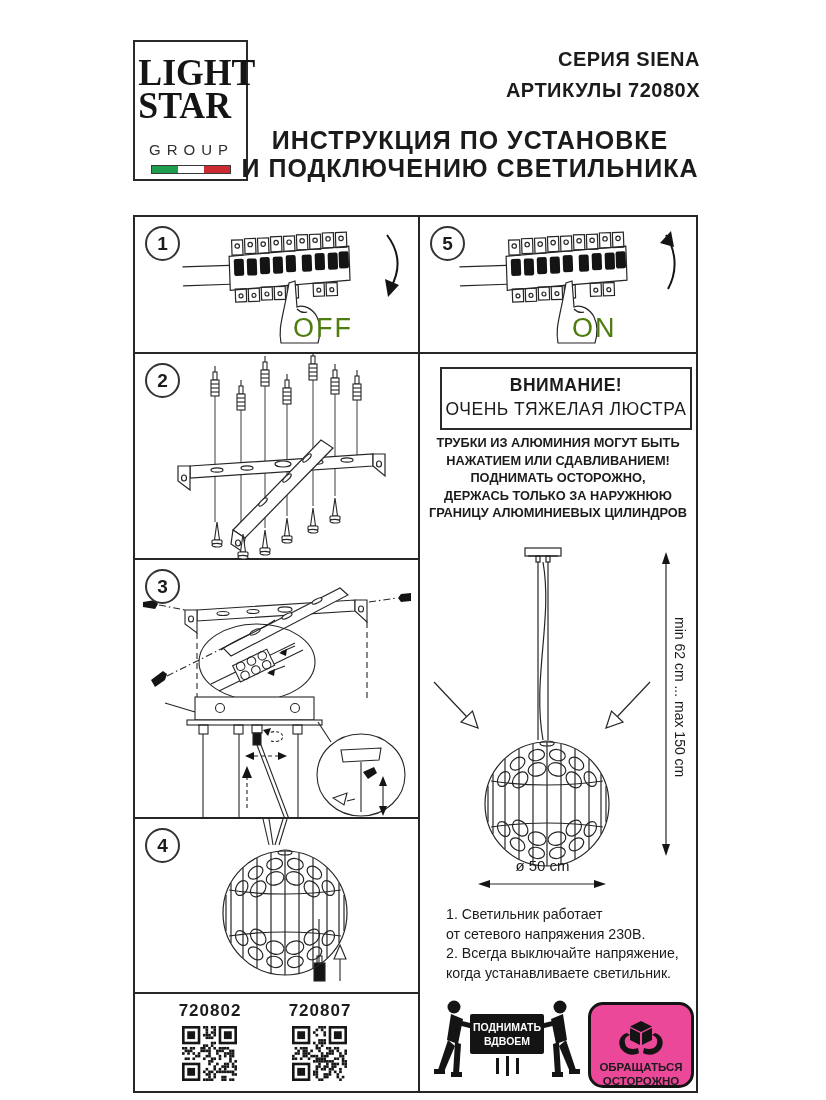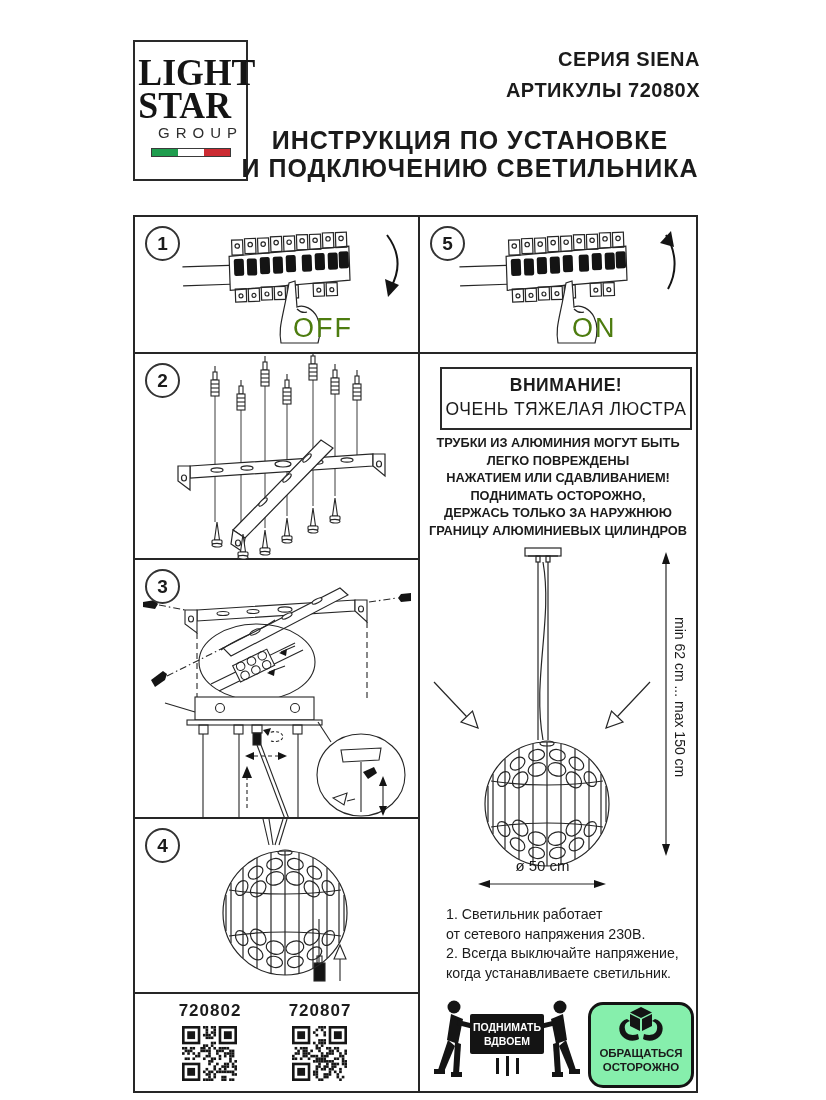--- a/index.html
+++ b/index.html
@@ -6,21 +6,21 @@
   html, body { background: #ffffff; }
   .page { position: relative; width: 826px; height: 1100px; background: #fff;
           font-family: "Liberation Sans", sans-serif; color: #1b1b1b; overflow: hidden; }
   .abs { position: absolute; }
 
   
   .logo-box { left: 133px; top: 40px; width: 115px; height: 141px;
               border: 2px solid #2a2a2a; text-align: left; padding-top: 14px; }
   .logo-word { font-family: "Liberation Serif", serif; font-weight: 700; font-size: 38px;
                line-height: 33px; color: #141414; transform: scaleX(.94); }
-  .logo-group { margin-top: 2px; font-size: 15px; letter-spacing: 6px; padding-left: 23px; color: #2e2e2e; }
+  .logo-group { margin-top: 19px; font-size: 15px; letter-spacing: 6px; padding-left: 14px; color: #2e2e2e; }
   .flag { margin: 7px auto 0; width: 80px; height: 9px; border: 1px solid #3a3a3a; display: flex; }
   .flag i { flex: 1; display: block; }
 
   .hdr-series { left: 320px; top: 44px; width: 380px; text-align: right;
                 font-size: 20px; font-weight: 700; line-height: 31px; letter-spacing: .5px; }
   .hdr-title  { left: 240px; top: 126px; width: 460px; text-align: center;
                 font-size: 25px; font-weight: 700; line-height: 28px; letter-spacing: 1px; }
 
   
   .grid { left: 133px; top: 215px; width: 565px; height: 878px; border: 2px solid #262626; }
@@ -56,21 +56,21 @@
 
   .notes { left: 26px; top: 551px; width: 238px; font-size: 14.2px; line-height: 19.5px; }
 
   
   .art-label { position: absolute; top: 7px; width: 90px; text-align: center;
                font-size: 17px; font-weight: 700; letter-spacing: 1px; }
   .qr { position: absolute; top: 32px; width: 55px; height: 55px; }
 
   .handle-box { left: 168px; top: 648px; width: 106px; height: 86px;
                 border: 3px solid #141414; border-radius: 15px; text-align: center;
-                padding-top: 0; background: #86efac; }
+                padding-top: 14px; background: #ec4899; }
   .handle-text { font-size: 11.5px; font-weight: 700; line-height: 13.5px; }
 </style>
 </head>
 <body>
 
 <div class="page">
 
   <svg width="0" height="0" style="position:absolute">
     <defs>
       <g id="breaker" stroke="#262626" fill="none" stroke-width="1.2">
@@ -640,21 +640,20 @@
           </svg></div>
     </div>
 
     <div class="cell" id="cright">
       <div class="abs warn-box">
         <div class="warn-title">ВНИМАНИЕ!</div>
         <div class="warn-sub">ОЧЕНЬ ТЯЖЕЛАЯ ЛЮСТРА</div>
       </div>
       <div class="abs warn-body">
         <div>ТРУБКИ ИЗ АЛЮМИНИЯ МОГУТ БЫТЬ</div>
-        <div>ЛЕГКО ПОВРЕЖДЕНЫ</div>
         <div>НАЖАТИЕМ ИЛИ СДАВЛИВАНИЕМ!</div>
         <div>ПОДНИМАТЬ ОСТОРОЖНО,</div>
         <div>ДЕРЖАСЬ ТОЛЬКО ЗА НАРУЖНЮЮ</div>
         <div>ГРАНИЦУ АЛЮМИНИЕВЫХ ЦИЛИНДРОВ</div>
       </div>
 
       <svg class="abs" style="left:0;top:180px" width="276" height="420" viewBox="0 0 276 420">
         <g stroke="#262626" fill="none" stroke-width="1.2">
           <rect x="105" y="14" width="36" height="8"></rect>
           <line x1="108" y1="22" x2="138" y2="22"></line>

